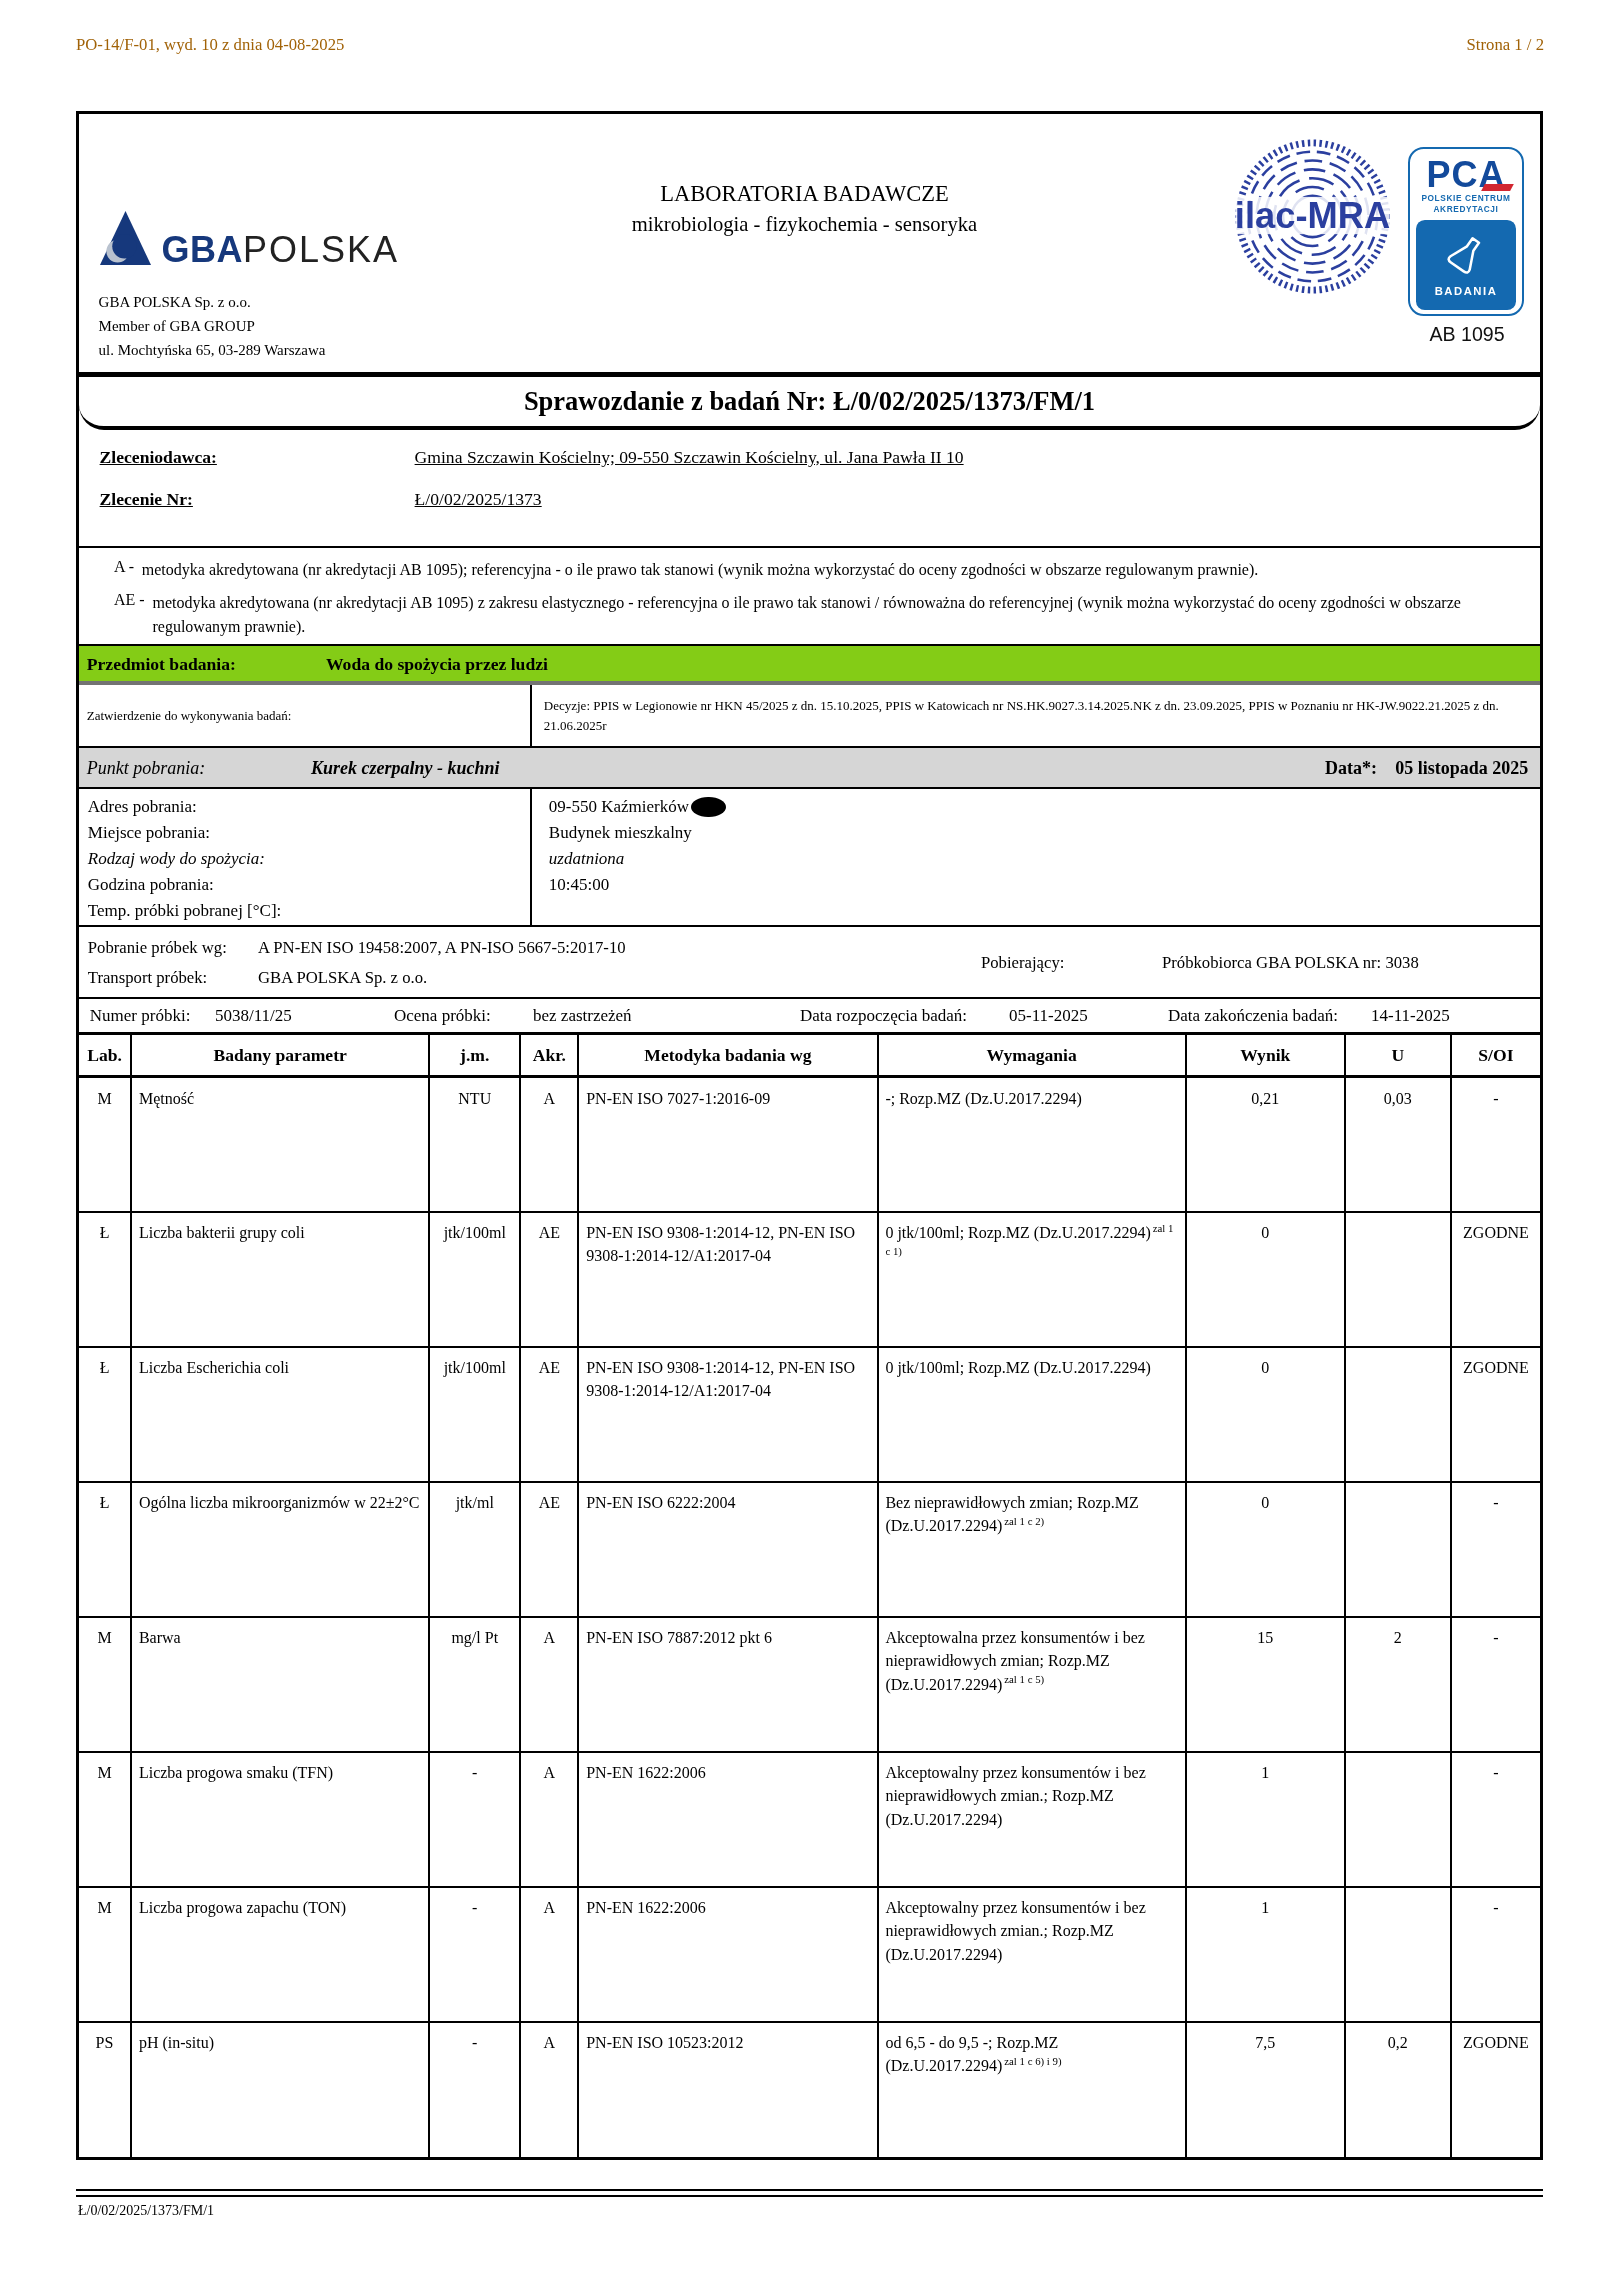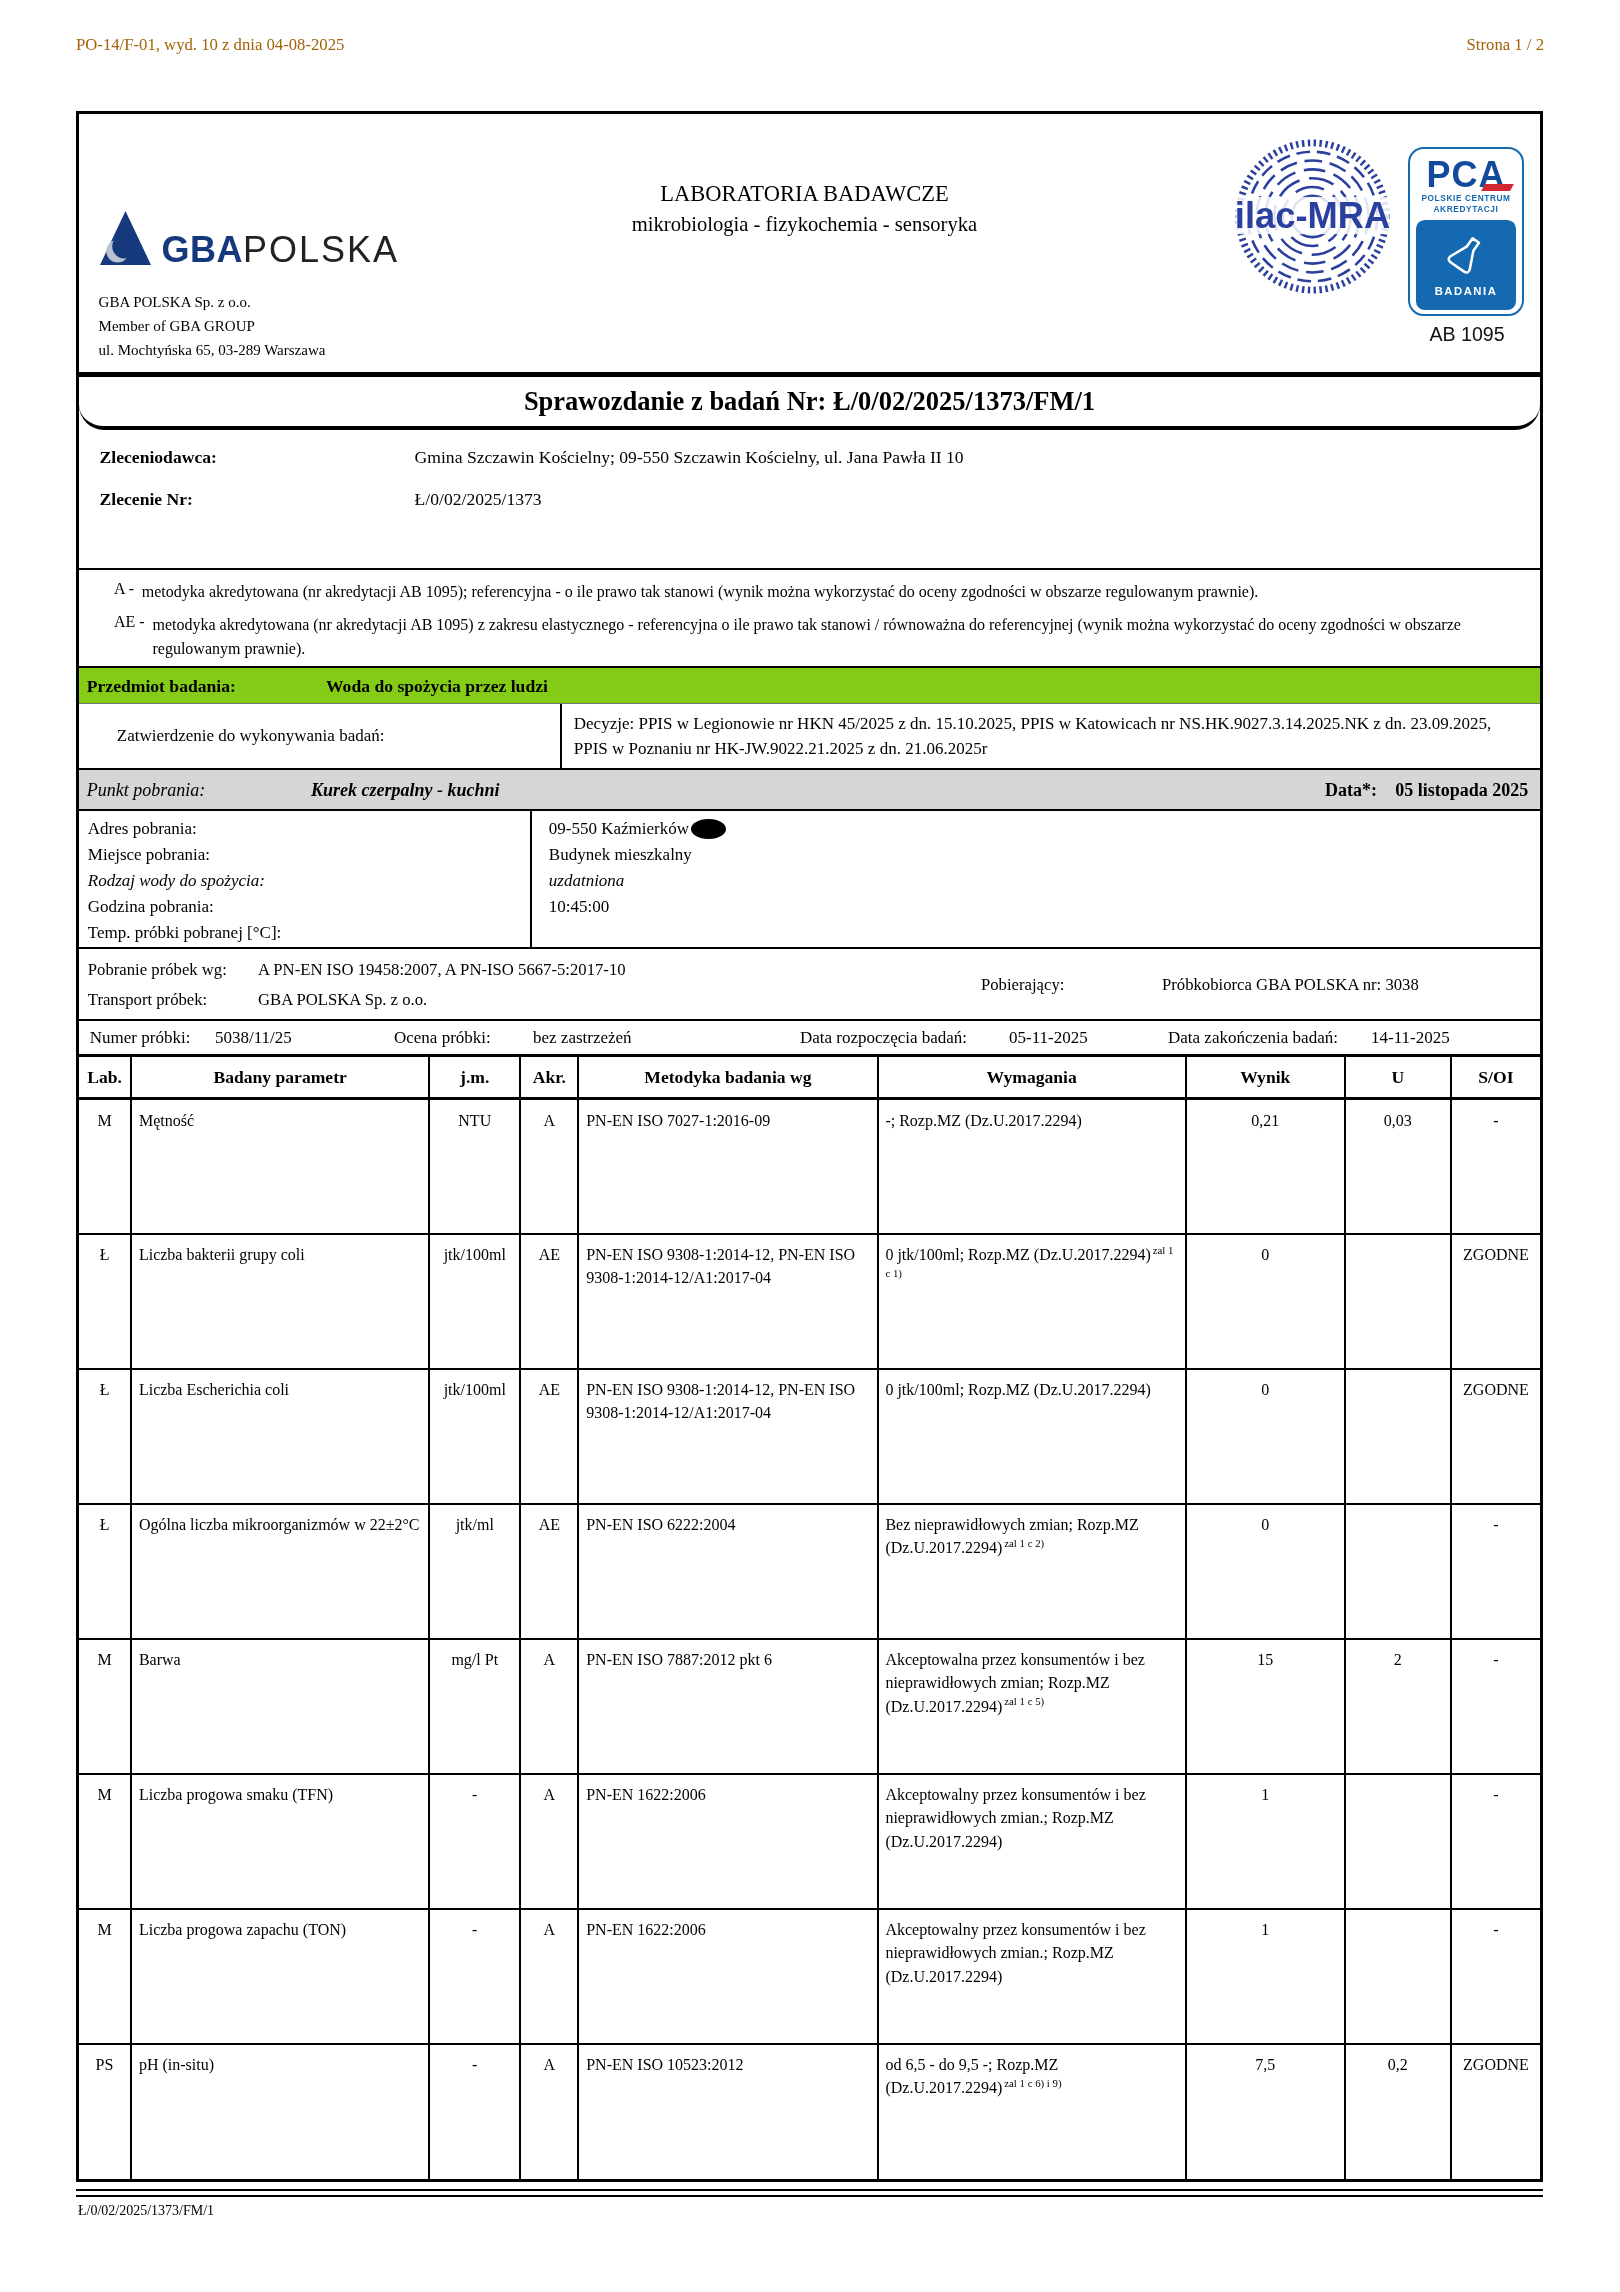--- a/index.html
+++ b/index.html
@@ -27,36 +27,36 @@
   .pca-red { width:29px; height:6.9px; background:#d22630; transform:skewX(-28deg); margin:-8.8px 9.8px 2px auto; }
   .pca-sub { font-size:8.3px; font-weight:bold; color:#1469b0; letter-spacing:0.6px; line-height:1.35; }
   .pca-blue-box { margin:4.9px 5.9px 0 5.9px; background:#1469b0; border-radius:8.8px; height:90px; display:flex; flex-direction:column; align-items:center; justify-content:center; }
   .pca-badania { color:#fff; font-size:11.3px; font-weight:bold; letter-spacing:1.5px; margin-top:3.9px; }
   .pca-ab { font-size:19.6px; margin-top:6.9px; font-family:"Liberation Sans",sans-serif; color:#111; }
 
   
   .title-row { height:53px; border-bottom:4.9px solid #000; display:flex; align-items:center; justify-content:center; font-size:26.5px; font-weight:bold;border-radius:25px; }
 
   
-  .client { padding:16.7px 0 9.8px 20.6px; height:138px; }
+  .client { padding:16.7px 0 9.8px 20.6px; height:116px;text-decoration:underline; }
   .client-row { display:flex; margin-bottom:21.6px; font-size:17.6px; }
   .client-label { width:315px; font-weight:bold; flex:none; }
 
   
   .notes { border-top:2px solid #000; height:98px; padding:9.8px 21.6px 7.8px 35px; font-size:16px; }
   .note { display:flex; margin-bottom:8.8px; }
   .note-code { margin-right:7.8px; white-space:nowrap; }
   .note-text { flex:1; line-height:1.5; }
 
   
   .subject-bar { border-top:2.9px solid #000; height:37px; background:#84cc16; position:relative; font-weight:bold; font-size:17.6px; }
   .subject-bar .lbl { position:absolute; left:7.8px; top:50%; transform:translateY(-50%); }
   .subject-bar .val { position:absolute; left:247px; top:50%; transform:translateY(-50%); }
 
-  .approval-row { border-top:1px solid #737373; min-height:65px; display:grid; grid-template-columns:451px 1fr; font-size:17px;padding-left:30px; }
+  .approval-row { border-top:4px solid #737373; min-height:65px; display:grid; grid-template-columns:451px 1fr; font-size:13px; }
   .approval-label { padding:5.9px 9.8px 5.9px 7.8px; display:flex; align-items:center; }
   .approval-value { border-left:2px solid #000; padding:4.9px 11.8px; line-height:1.5; display:flex; flex-direction:column; justify-content:center; }
 
   .point-bar { border-top:2.9px solid #000; height:41px; background:#d6d6d6; position:relative; font-size:18px; }
   .point-bar .lbl { position:absolute; left:7.8px; top:50%; transform:translateY(-50%); font-style:italic; }
   .point-bar .val { position:absolute; left:232px; top:50%; transform:translateY(-50%); font-weight:bold; font-style:italic; }
   .point-bar .date-wrap { position:absolute; right:11.8px; top:50%; transform:translateY(-50%); font-weight:bold; }
   .point-bar .date-wrap .dlbl { margin-right:13.7px; }
 
   

